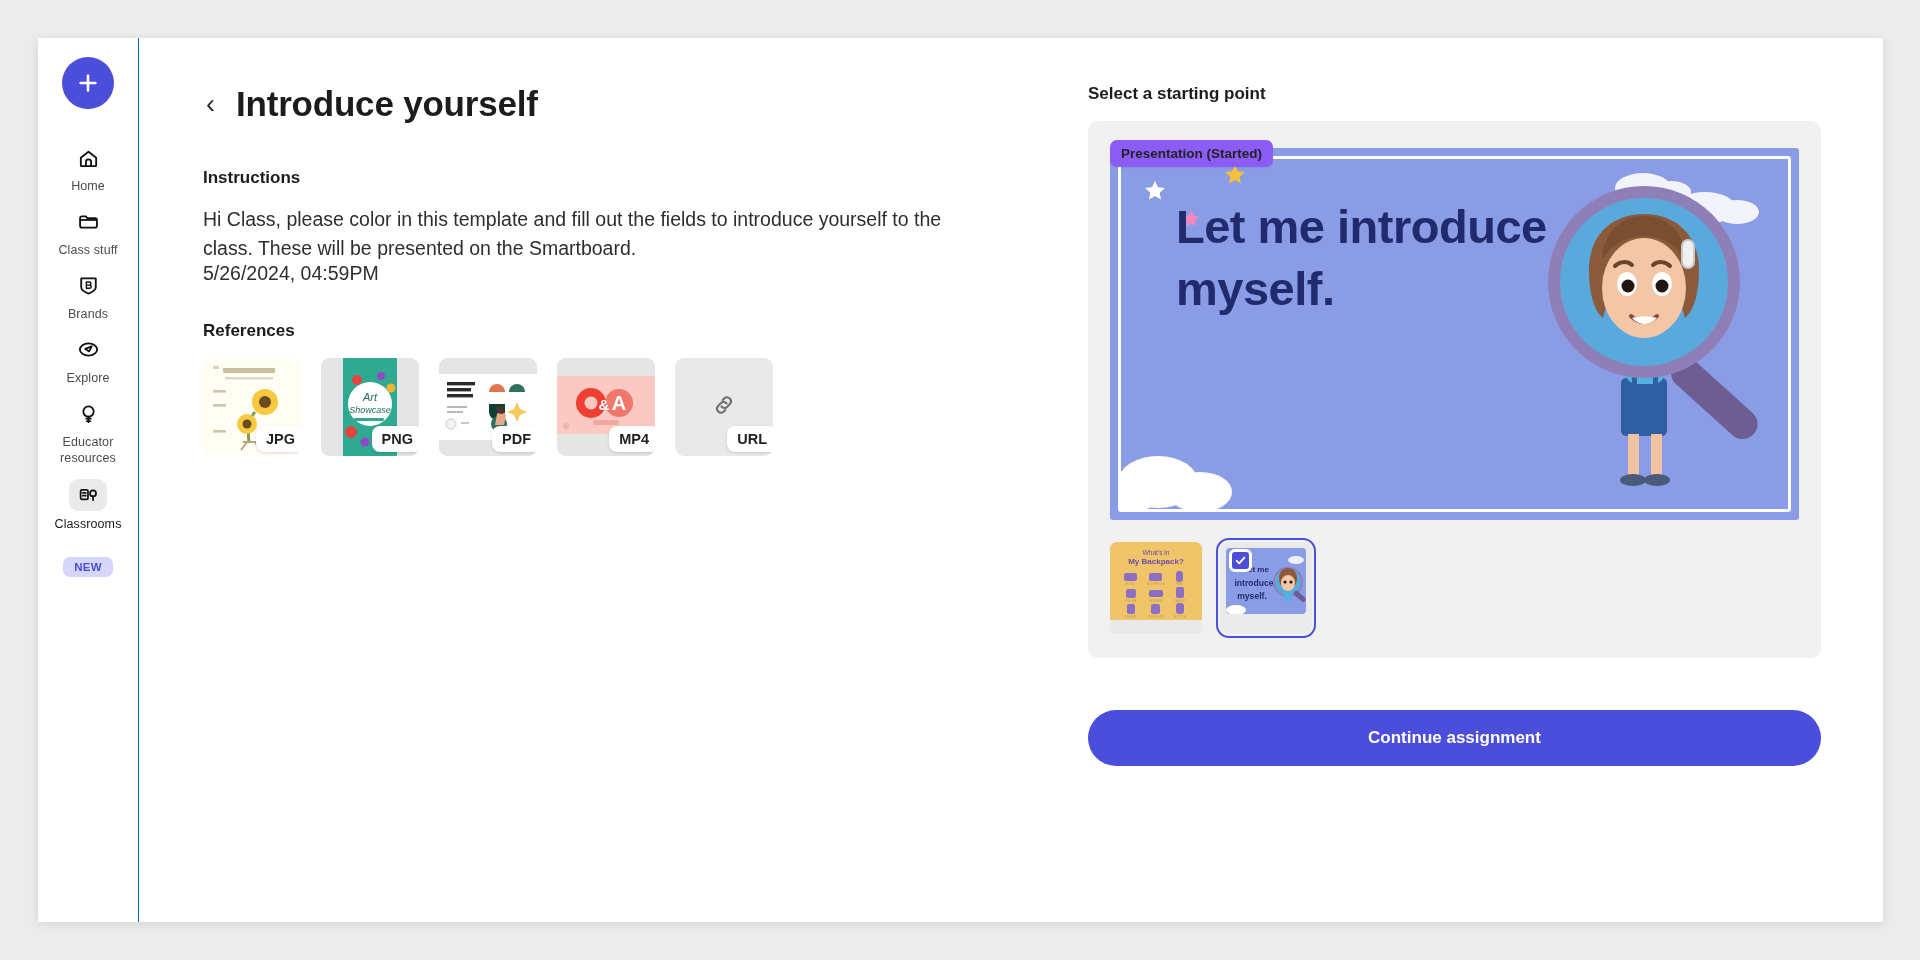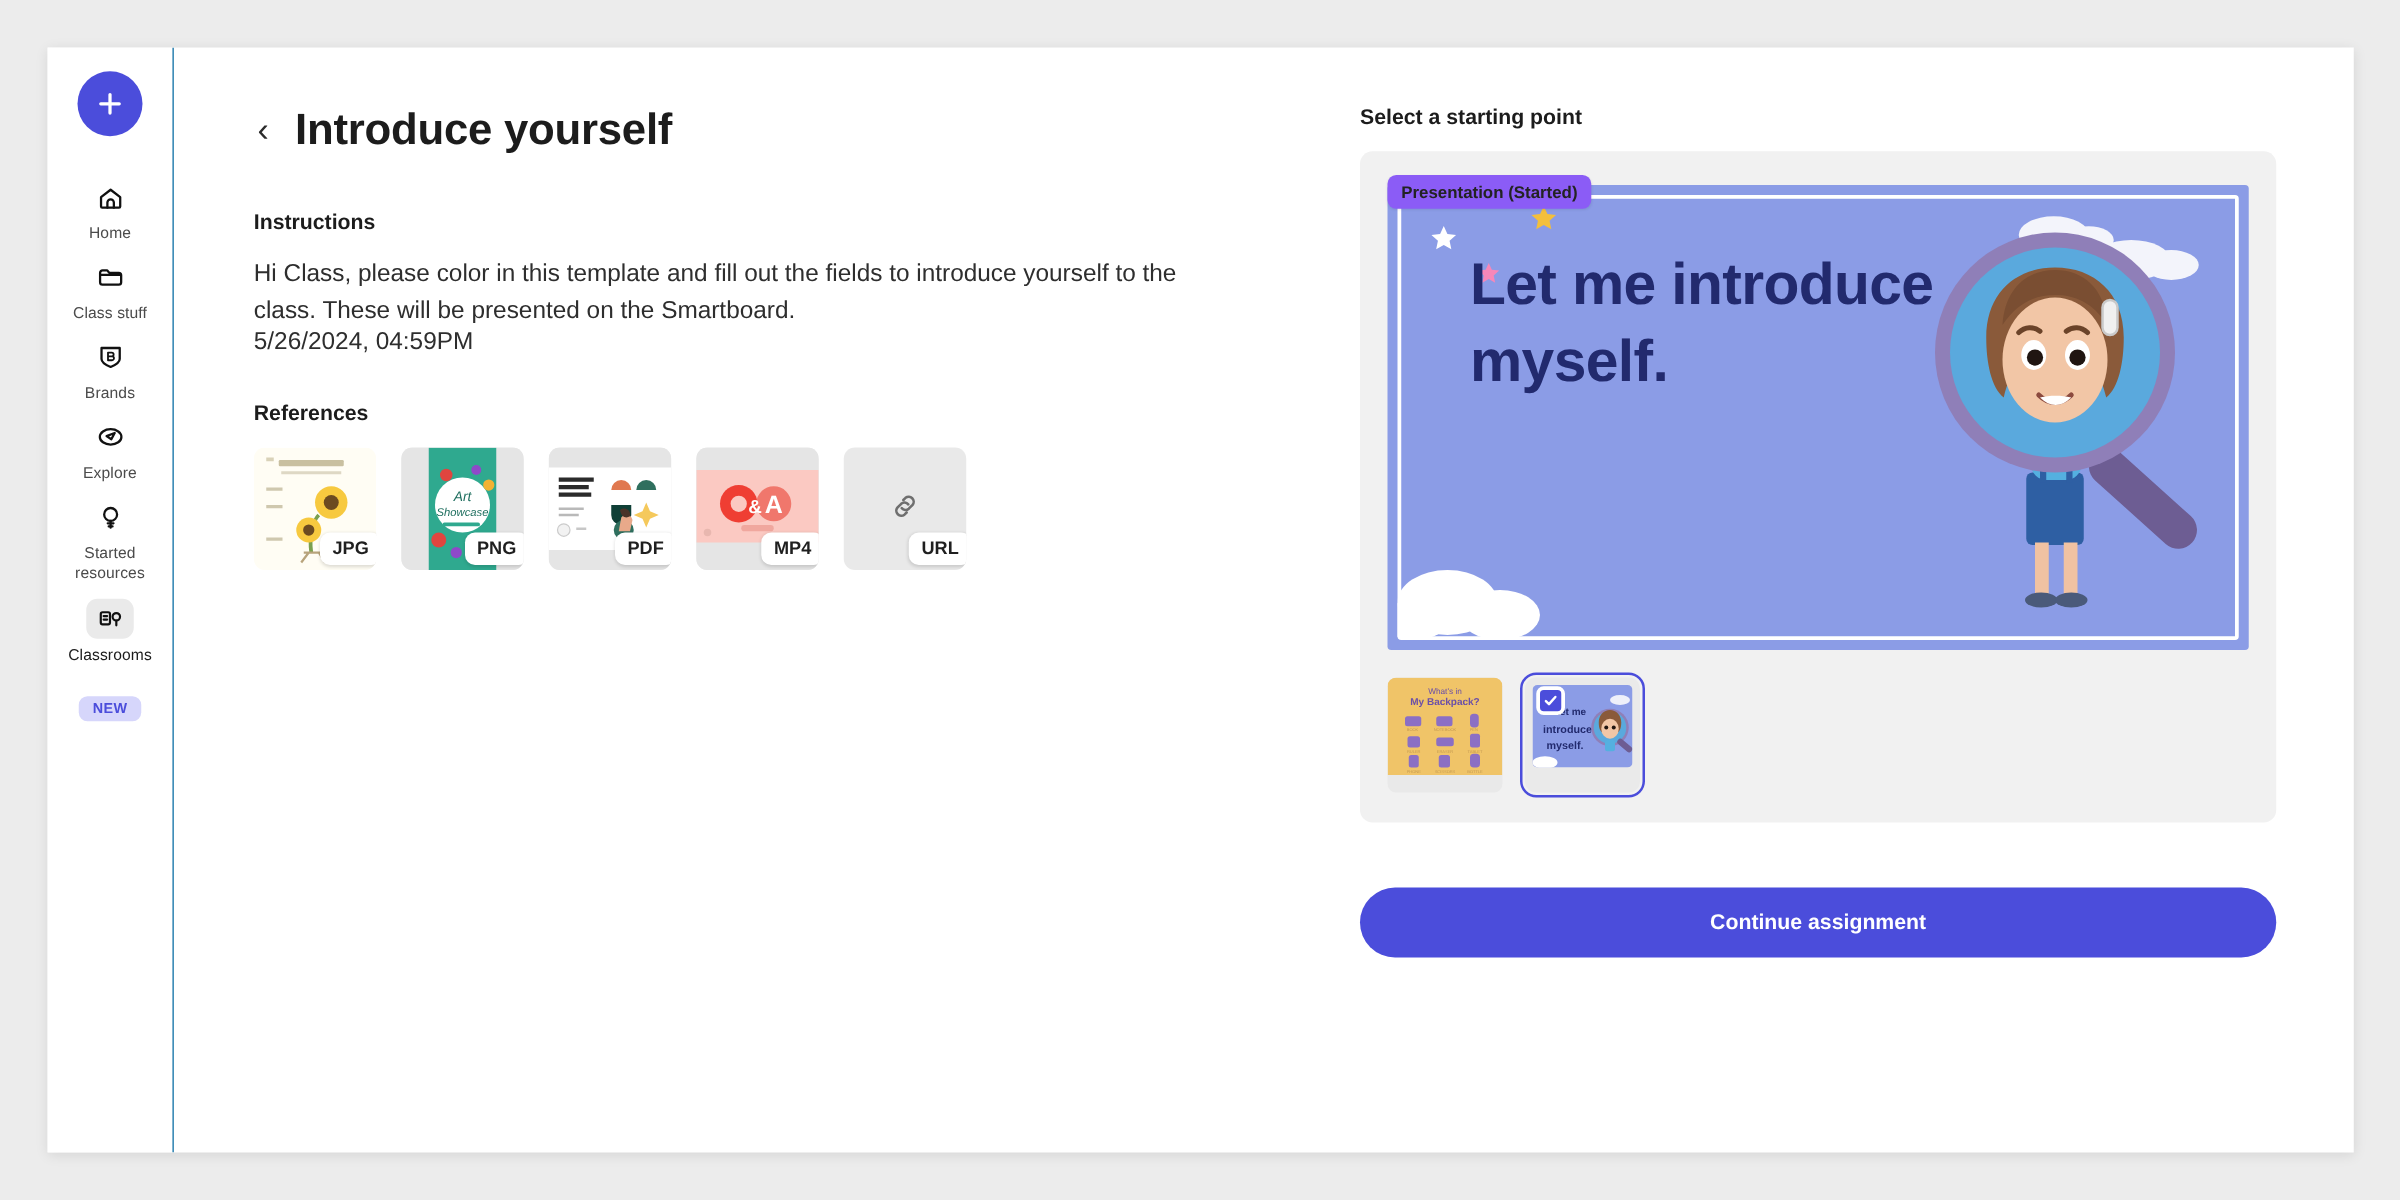--- a/index.html
+++ b/index.html
@@ -298,21 +298,21 @@
       <span class="nav-label">Explore</span>
     </a>
 
     <a class="nav-item">
       <span class="nav-icon">
         <svg width="23" height="23" viewBox="0 0 24 24" fill="none" stroke="#111" stroke-width="1.9" stroke-linecap="round" stroke-linejoin="round">
           <circle cx="12" cy="10" r="5.4"></circle>
           <path d="M9.6 17.4h4.8M10.4 20h3.2M12 15.4V21"></path>
         </svg>
       </span>
-      <span class="nav-label">Started resources</span>
+      <span class="nav-label">Educator resources</span>
     </a>
 
     <a class="nav-item">
       <span class="nav-icon boxed">
         <svg width="21" height="21" viewBox="0 0 24 24" fill="none" stroke="#111" stroke-width="2" stroke-linecap="round" stroke-linejoin="round">
           <rect x="3" y="5.5" width="8.4" height="11" rx="1.6"></rect>
           <path d="M5.6 9h3.2M5.6 12.2h3.2"></path>
           <circle cx="17.2" cy="9.6" r="3.4"></circle>
           <path d="M17.2 13v4.4"></path>
         </svg>

